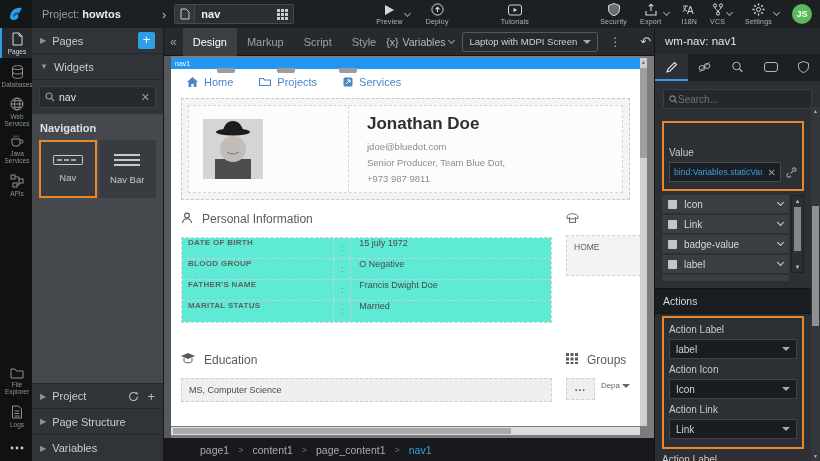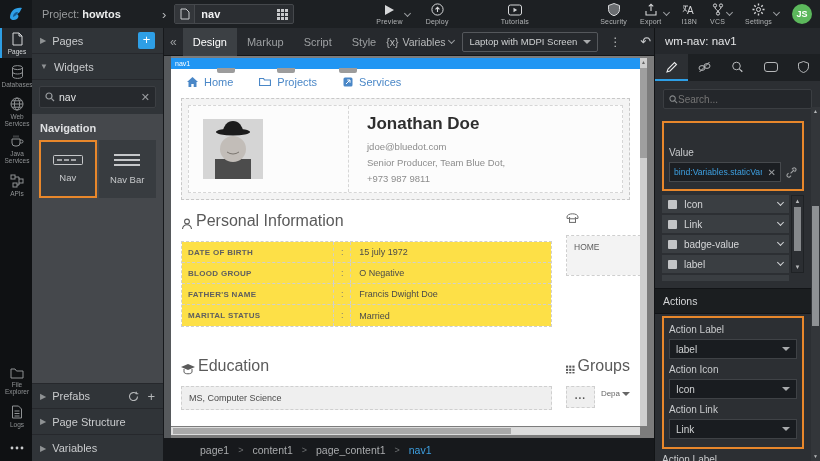--- a/index.html
+++ b/index.html
@@ -74,23 +74,23 @@
   .profile { margin: 4px 10px 0; border: 1px dashed #c8c8c8; background: #f4f4f4; padding: 6px; }
   .profile-in { border: 1px dashed #d6d6d6; background: #fcfcfc; display: flex; min-height: 88px; }
   .photo-zone { width: 160px; display: flex; align-items: center; padding-left: 14px; border-right: 1px dashed #d6d6d6; }
   .photo { width: 60px; height: 60px; background: #d9d9d9; overflow: hidden; }
   .pdetails { padding: 8px 0 0 18px; }
   .pname-big { font-size: 17px; font-weight: bold; color: #2e2e2e; margin-bottom: 7px; }
   .pline { font-size: 9.5px; color: #8c8c8c; margin-bottom: 5px; }
   .cols { display: flex; gap: 14px; margin: 12px 10px 0; }
   .col-l { flex: 1; min-width: 0; }
   .col-r { width: 64px; flex: 0 0 64px; }
-  .sec-head { display: flex; align-items: flex-end; gap: 3px; color: #5a5a5a; font-size: 16px; margin-bottom: 11px; }
+  .sec-head { display: flex; align-items: flex-start; gap: 9px; color: #5a5a5a; font-size: 12px; margin-bottom: 11px; }
   .ptable { border: 1px dashed #cfcfcf; }
-  .prow { display: flex; height: 21px; background: #fde047; border-bottom: 1px dashed #cfcfcf; align-items: center; }
+  .prow { display: flex; height: 21px; background: #5eead4; border-bottom: 1px dashed #cfcfcf; align-items: flex-start; }
   .prow:last-child { border-bottom: 0; }
   .pc-label { width: 41%; padding-left: 6px; font-size: 8px; font-weight: bold; color: #5f5f5f; letter-spacing: .3px; }
   .pc-sep { width: 18px; text-align: center; font-size: 9px; color: #777; border-left: 1px dashed #cfcfcf; border-right: 1px dashed #cfcfcf; align-self: stretch; line-height: 21px; }
   .pc-val { flex: 1; padding-left: 8px; font-size: 9px; color: #4a4a4a; }
   .contactbox { border: 1px dashed #cfcfcf; width: 80px; }
   .crow { height: 39px; background: #f3f3f3; border-bottom: 1px dashed #cfcfcf; font-size: 8.5px; color: #5f5f5f; padding: 6px 0 0 7px; }
   .crow:last-child { border-bottom: 0; }
   .bottomrow { display: flex; gap: 14px; margin: 30px 10px 0; }
   .edurow { border: 1px dashed #cfcfcf; background: #efefef; height: 24px; display: flex; align-items: center; padding-left: 7px; font-size: 9px; color: #4a4a4a; }
   .groupsrow { display: flex; align-items: flex-start; gap: 6px; }
@@ -350,21 +350,21 @@
           <svg width="26" height="14" viewBox="0 0 26 14">
               <path d="M0 2h26M0 7h26M0 12h26" stroke="#c6c8ca" stroke-width="2.2"></path>
             </svg>
           <span>Nav Bar</span>
         </div>
       </div>
     </div>
     <div class="lp-bottom">
       <div class="lp-row" style="border-top:1px solid #26282c">
         <span class="arr">▶</span>
-        <span>Prefabs</span>
+        <span>Project</span>
         <span class="ricons">
           <svg width="11" height="11" viewBox="0 0 11 11">
               <path d="M9.5 5.5a4 4 0 11-1.2-2.8M8.3 0.8v2h2" fill="none" stroke="#b6b8ba" stroke-width="1.1"></path>
             </svg>
           <span style="font-size:13px;line-height:11px;color:#b6b8ba">+</span>
         </span>
       </div>
       <div class="lp-row">
         <span class="arr">▶</span>
         <span>Page Structure</span>

